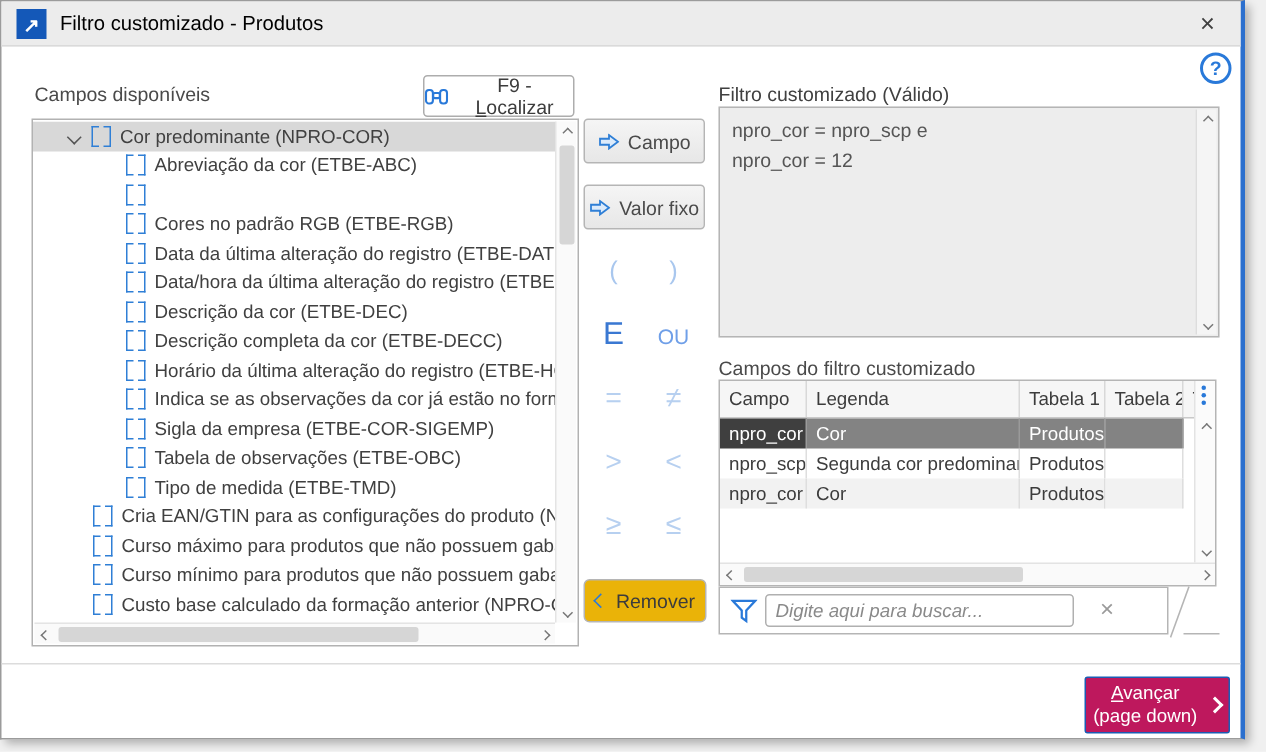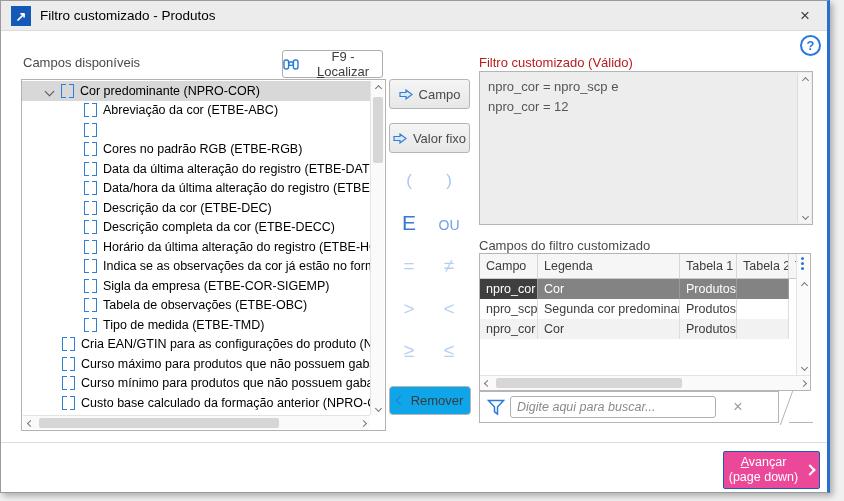--- a/index.html
+++ b/index.html
@@ -17,21 +17,21 @@
                display:flex; align-items:center; justify-content:center; cursor:default; }
   #help-btn { position:absolute; left:799px; top:34px; width:21px; height:21px; border:2px solid #2979d9; border-radius:50%;
               color:#2979d9; font-size:13px; font-weight:bold; display:flex; align-items:center; justify-content:center; }
 
   
   #lbl-available { position:absolute; left:22px; top:54px; font-size:13px; color:#4a4a4a; }
   #btn-find { position:absolute; left:281px; top:49px; width:101px; height:28px; background:#fff; border:1px solid #adadad;
               border-radius:3px; display:flex; align-items:center; justify-content:flex-start; gap:5px; font-size:13px; color:#3c3c3c; }
   #tree { position:absolute; left:20px; top:78px; width:365px; height:352px; border:1px solid #b2b2b2; background:#fff; overflow:hidden; }
   #tree-rows { position:absolute; left:0; top:1px; right:15px; bottom:15px; overflow:hidden; }
-  .trow { height:19.5px; display:flex; align-items:center; white-space:nowrap; overflow:hidden; font-size:12.5px; color:#000000; }
+  .trow { height:19.5px; display:flex; align-items:center; white-space:nowrap; overflow:hidden; font-size:12.5px; color:#404040; }
   .trow.sel { background:#d8d8d8; }
   .trow .tlabel { margin-left:6px; }
   .ml-first { margin-left:24px; }
   .ml-lvl0 { margin-left:40px; }
   .ml-lvl1 { margin-left:62px; }
   .bk { position:relative; width:13px; height:14px; display:inline-block; flex:0 0 13px; }
   .bk::before, .bk::after { content:""; position:absolute; top:0; bottom:0; width:4px; border:1.5px solid #2f7fd6; }
   .bk::before { left:0; border-right:none; }
   .bk::after { right:0; border-left:none; }
   .expander { margin-right:8px; color:#555; }
@@ -53,26 +53,26 @@
   
   .midbtn { position:absolute; left:388px; width:81px; height:30px; background:linear-gradient(#f5f5f5,#e7e7e7);
             border:1px solid #b5b5b5; border-radius:3px; display:flex; align-items:center; justify-content:center; gap:6px;
             font-size:13px; color:#4a4a4a; }
   .oprow { position:absolute; left:388px; width:81px; display:flex; }
   .opcell { width:40px; text-align:center; }
   .op-paren { font-size:17px; color:#a9c7ee; }
   .op-and { font-size:21px; color:#3a78d2; }
   .op-or  { font-size:14px; color:#6f9fe8; }
   .op-pale { font-size:19px; color:#b7d0f0; }
-  #btn-remove { position:absolute; left:388px; top:385px; width:82px; height:29px; background:#0ea5e9; border:1px solid #b5b5b5;
+  #btn-remove { position:absolute; left:388px; top:385px; width:82px; height:29px; background:#eab308; border:1px solid #b5b5b5;
                 border-radius:4px; display:flex; align-items:center; justify-content:center; gap:7px; font-size:13px; color:#3c3c3c; }
   #btn-remove .chev { color:#2979d9; }
 
   
-  #lbl-filter { position:absolute; left:478px; top:54px; font-size:13px; color:#b91c1c; }
+  #lbl-filter { position:absolute; left:478px; top:54px; font-size:13px; color:#404040; }
   #memo { position:absolute; left:478px; top:70px; width:334px; height:154px; background:#ededed; border:1px solid #b5b5b5; }
   #memo-text { position:absolute; left:8px; top:5px; right:20px; font-size:13px; color:#555; line-height:20px; }
   #memo-scroll { position:absolute; top:1px; right:1px; bottom:1px; width:14px; background:#f5f5f5; border-left:1px solid #ddd; }
 
   #lbl-grid { position:absolute; left:478px; top:237px; font-size:13px; color:#4a4a4a; }
   #grid { position:absolute; left:478px; top:252px; width:332px; height:138px; border:1px solid #b5b5b5; background:#fff; overflow:hidden; }
   .grow { display:flex; height:20px; }
   .gcell { border-right:1px solid #dedede; padding:0 6px; font-size:12.5px; display:flex; align-items:center;
            white-space:nowrap; overflow:hidden; }
   .c0 { width:58px; } .c1 { width:142px; } .c2 { width:57px; } .c3 { width:52px; } .c4 { width:10px; border-right:none; }
@@ -92,21 +92,21 @@
   #filter-tail { position:absolute; left:788px; top:421px; width:24px; height:1px; background:#b5b5b5; }
   #search-input { position:absolute; left:30px; top:4px; width:206px; height:22px; border:1px solid #b0b0b0; border-radius:3px;
                   font-size:12.5px; font-style:italic; color:#555; padding:0 6px; font-family:"Liberation Sans", sans-serif; outline:none; }
   #search-input::placeholder { color:#8a8a8a; font-style:italic; }
   #search-clear { position:absolute; left:248px; top:5px; width:20px; height:20px; color:#9a9a9a; font-size:16px;
                   display:flex; align-items:center; justify-content:center; }
   #funnel { position:absolute; left:7px; top:7px; }
 
   
   #footer-divider { position:absolute; left:0; right:0; top:441px; height:1px; background:#dcdcdc; }
-  #btn-next { position:absolute; left:722px; top:450px; width:97px; height:38px; background:#ec4899; border:1px solid #1b5cb4;
+  #btn-next { position:absolute; left:722px; top:450px; width:97px; height:38px; background:#be185d; border:1px solid #1b5cb4;
               border-radius:2px; color:#fff; display:flex; align-items:center; justify-content:center; gap:8px; }
   #btn-next .txt { text-align:center; font-size:12.5px; line-height:15px; }
   #btn-next .chev { width:8px; height:8px; border-width:2px; color:#fff; }
   .ul { text-decoration:underline; }
 
   svg { display:block; }
 </style>
 </head>
 <body>
 

